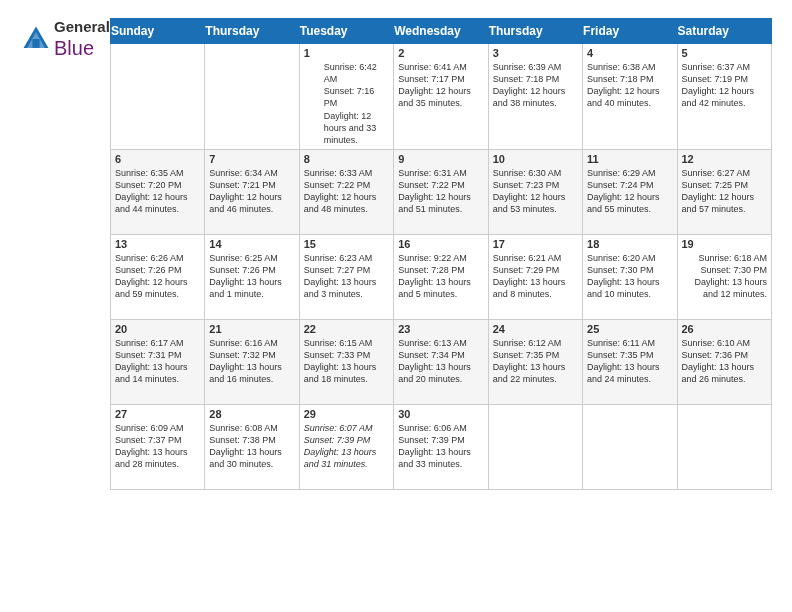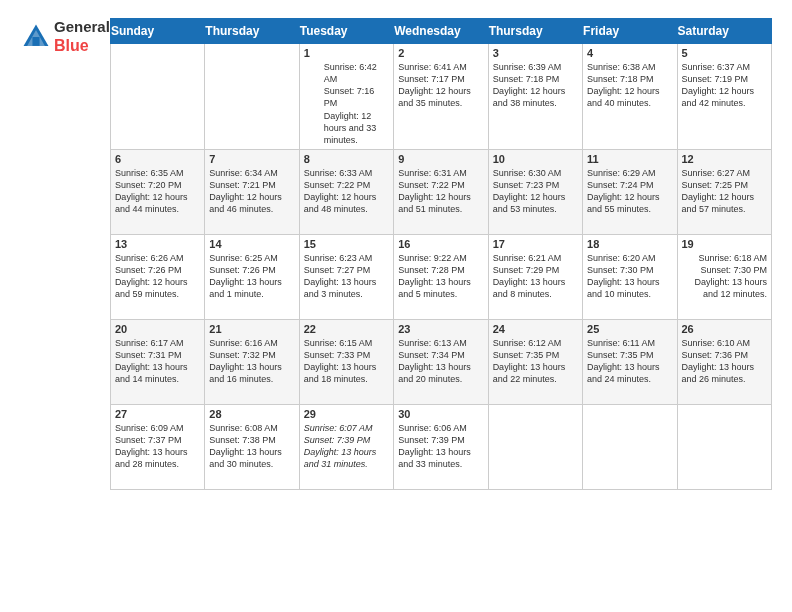--- a/index.html
+++ b/index.html
@@ -96,21 +96,21 @@
     <div class="logo">
       <svg class="logo-icon" viewBox="0 0 36 36">
         <polygon points="18,4 32,28 4,28" fill="#1a6fb5"></polygon>
         <polygon points="18,10 28,28 8,28" fill="#fff" opacity="0.3"></polygon>
         <rect x="14" y="18" width="8" height="10" fill="#1a6fb5"></rect>
       </svg>
       <div>
         <div style="font-size:15px;font-weight:bold;color:#333;line-height:1.2;">
           <span>General</span>
         </div>
-        <div style="font-size:16px;font-weight:bold;color:#ef4444;line-height:1.2;">
+        <div style="font-size:20px;font-weight:normal;color:#701a75;line-height:1.2;">
           <span>Blue</span>
         </div>
       </div>
     </div>
     <div class="title-block">
       <div class="month-title"></div>
       <div class="subtitle"></div>
     </div>
   </div>
 

